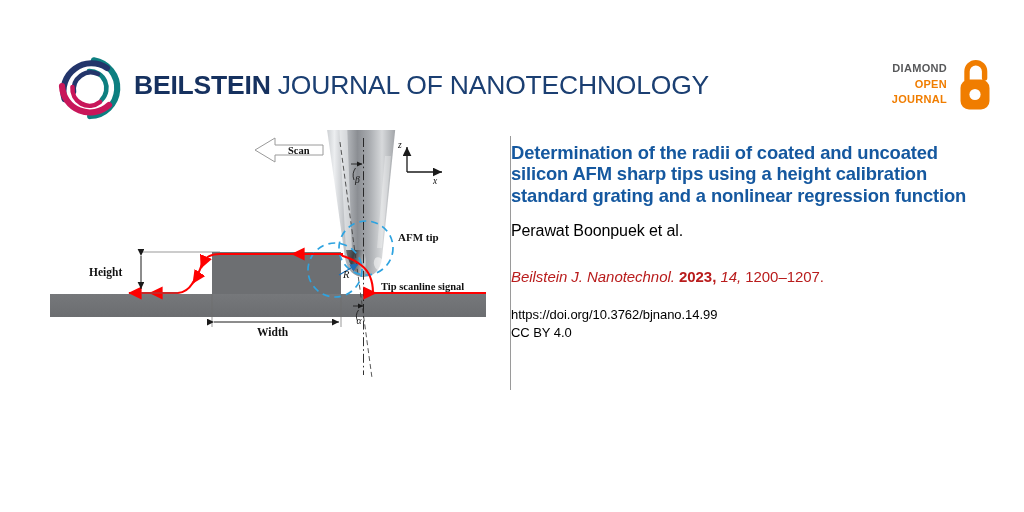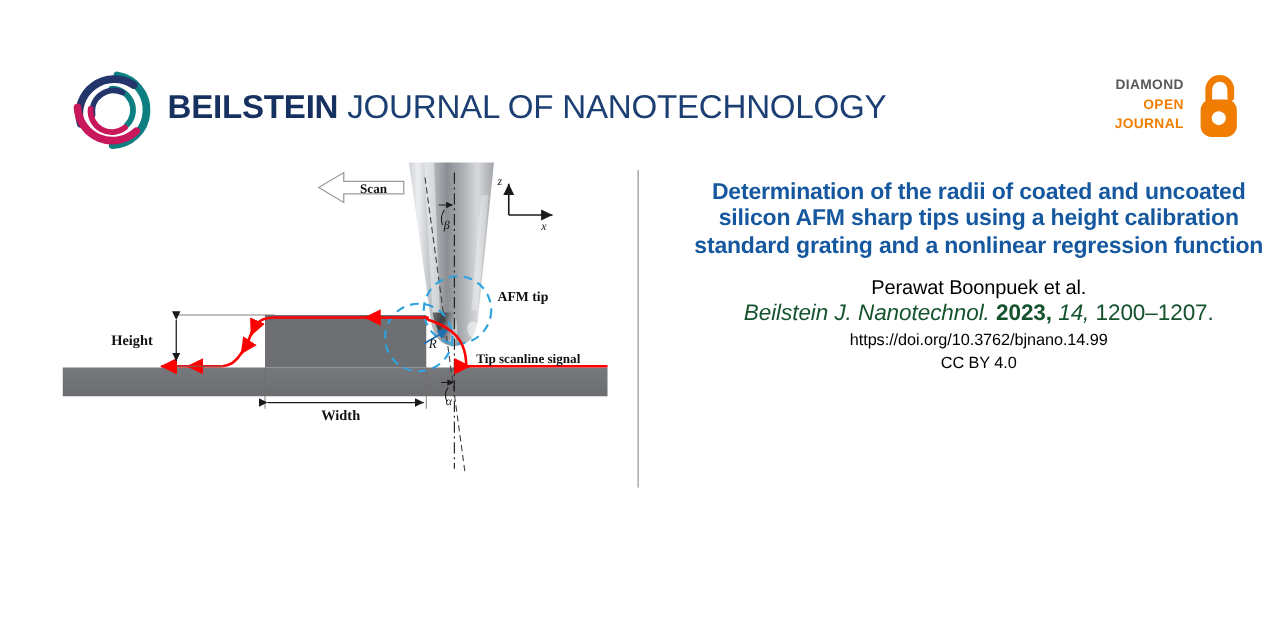--- a/index.html
+++ b/index.html
@@ -71,49 +71,49 @@
   #panel-divider {
     position: absolute;
     left: 510px; top: 136px;
     width: 1px; height: 254px;
     background: #9a9a9a;
   }
 
   
   #article-panel {
     position: absolute;
-    left: 552px; top: 142px;
+    left: 511px; top: 142px;
     width: 462px;
-    text-align: center;
   }
   #article-title {
     font-size: 18.4px;
     font-weight: bold;
     line-height: 21.4px;
     color: #15589f;
     letter-spacing: -0.15px;
     margin: 0;
   }
   #article-authors {
     margin-top: 16px;
     font-size: 16px;
     color: #000000;
     letter-spacing: -0.1px;
   }
   #article-citation {
-    font-size: 18px;
-    color: #14532d;
+    margin-top: 28px;
+    font-size: 15px;
+    color: #b91c1c;
     font-style: italic;
     letter-spacing: -0.05px;
   }
   #article-citation .cit-year { font-weight: bold; font-style: normal; }
   #article-citation .cit-vol  { font-style: italic; }
   #article-citation .cit-pages{ font-style: normal; }
   #article-doi {
-    margin-top: 3px;
+    margin-top: 22px;
     font-size: 13px;
     color: #000000;
     letter-spacing: -0.05px;
   }
   #article-license {
     margin-top: 3px;
     font-size: 13px;
     color: #000000;
     letter-spacing: -0.05px;
   }

